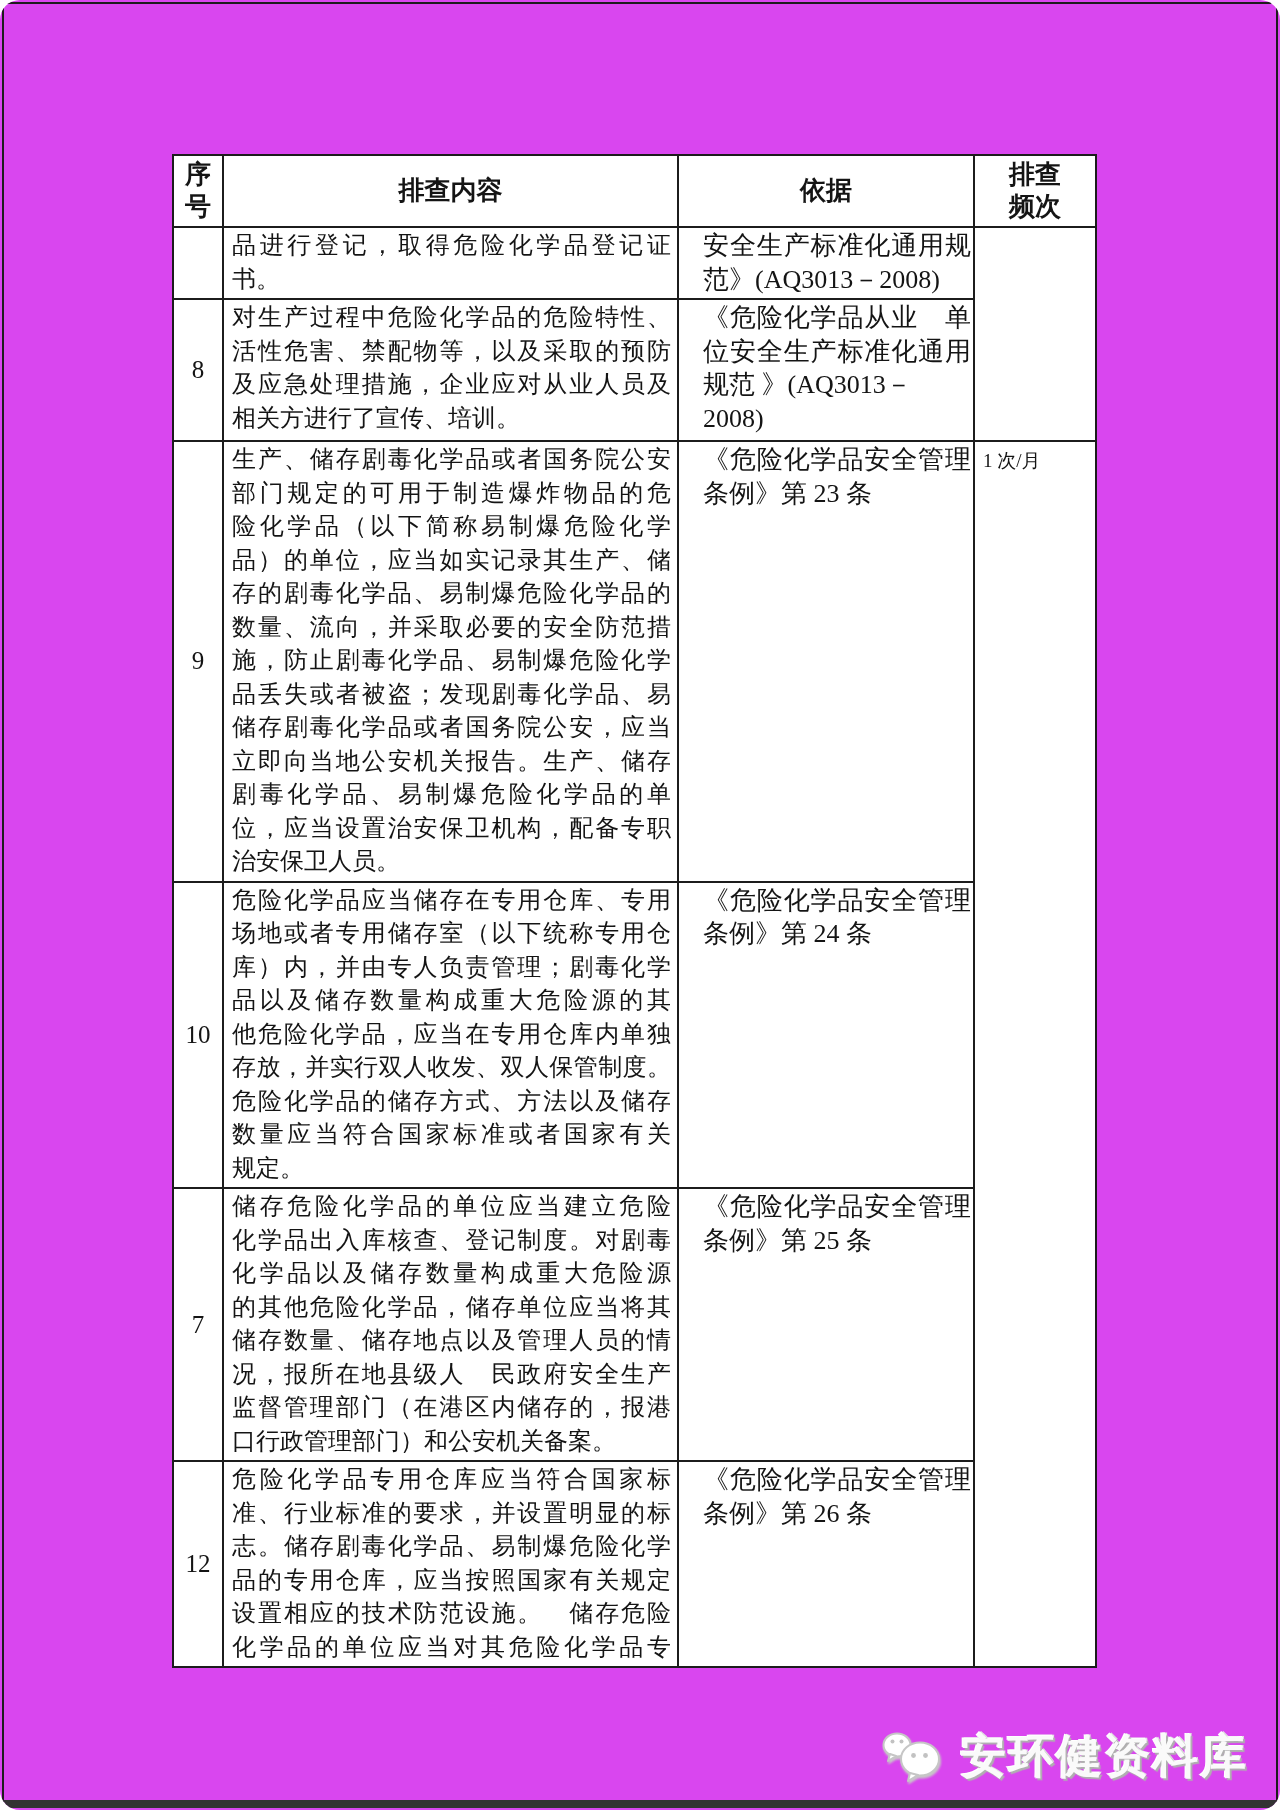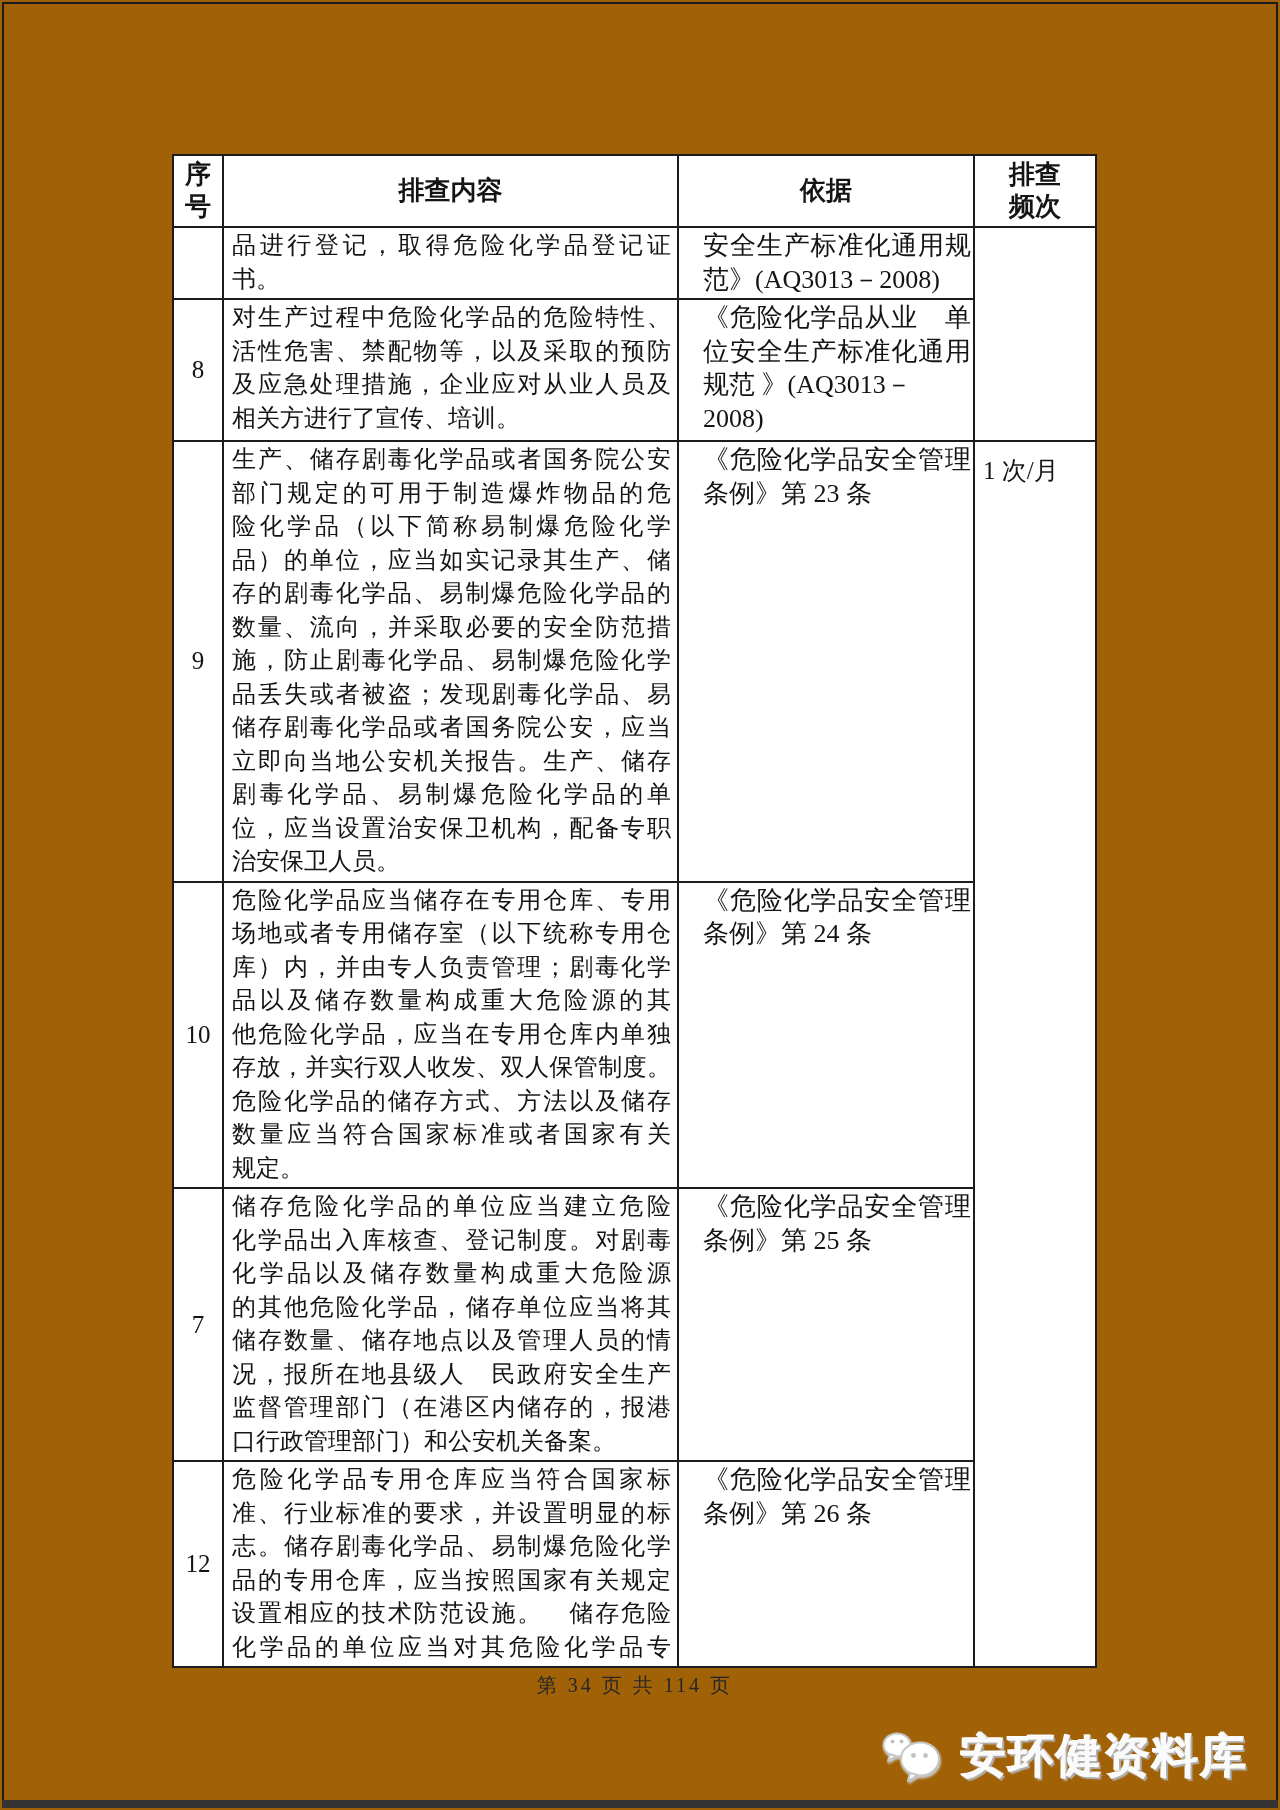--- a/index.html
+++ b/index.html
@@ -1,18 +1,18 @@
 <!DOCTYPE html>
 <html><head>
 <meta charset="utf-8">
 <style>
   html,body { margin:0; padding:0; background:#fff; }
   .page {
-    position:relative; width:1280px; height:1810px; background:#a16207;
-    font-family:"Liberation Serif", serif; color:#141414; overflow:hidden;
+    position:relative; width:1280px; height:1810px; background:#d946ef;
+    font-family:"Liberation Serif", serif; color:#141414; overflow:hidden;border-radius:20px;
   }
   .frame {
     position:absolute; left:2px; top:2px; right:2px; bottom:8px;
     border:2px solid #1c1c1c; border-bottom:none; pointer-events:none;
   }
   .bottombar {
     position:absolute; left:2px; right:2px; bottom:2px; height:8px; background:#333333;
   }
 
   table.doc {
@@ -24,21 +24,21 @@
   th {
     font-size:26px; font-weight:bold; text-align:center; vertical-align:middle;
     line-height:32px; padding:19px; word-break:break-all;
   }
   th.h-no   { padding:2px 10px; }
   th.h-freq { padding:2px 30px; }
 
   .c-no    { font-size:25px; text-align:center; vertical-align:middle; padding:0 2px; }
   .c-content { font-size:24px; line-height:33.5px; vertical-align:top; padding:1px 6px 2px 8px; }
   .c-basis   { font-size:26px; line-height:33.5px; vertical-align:top; padding:1px 2px 2px 24px; }
-  .c-freq    { font-size:25px; vertical-align:top; text-align:left; padding:12px 2px 0 8px; }
+  .c-freq    { font-size:19px; vertical-align:top; text-align:left; padding:6px 2px 0 8px; }
 
   .jline { text-align:justify; text-align-last:justify; text-justify:inter-character; }
   .lline { text-align:left; }
 
   tr.r0 { height:62px; }
   tr.r1 { height:142px; }
   tr.r2 { height:435px; }
   tr.r3 { height:301px; }
   tr.r4 { height:270px; }
   tr.r5 { height:203px; }
@@ -176,21 +176,20 @@
             <div class="jline">化学品的单位应当对其危险化学品专</div>
           </td>
           <td class="c-basis">
             <div class="jline">《危险化学品安全管理</div>
             <div class="lline">条例》第 26 条</div>
           </td>
         </tr>
       </tbody>
   </table>
 
-  <div class="footer">第 34 页 共 114 页</div>
 
   <div class="watermark">
     <svg class="wm-icon" width="64" height="58" viewBox="0 0 64 58">
       <g fill="#ffffff" stroke="#c6c6c6" stroke-width="2">
         <ellipse cx="17" cy="17" rx="13.5" ry="11.5"></ellipse>
         <path d="M10 26 L8 33 L16 28 Z" stroke-linejoin="round"></path>
         <ellipse cx="40" cy="31" rx="19" ry="16.5"></ellipse>
         <path d="M30 45 L28 53 L38 47 Z" stroke-linejoin="round"></path>
       </g>
       <g fill="#c2c2c2" stroke="none">

